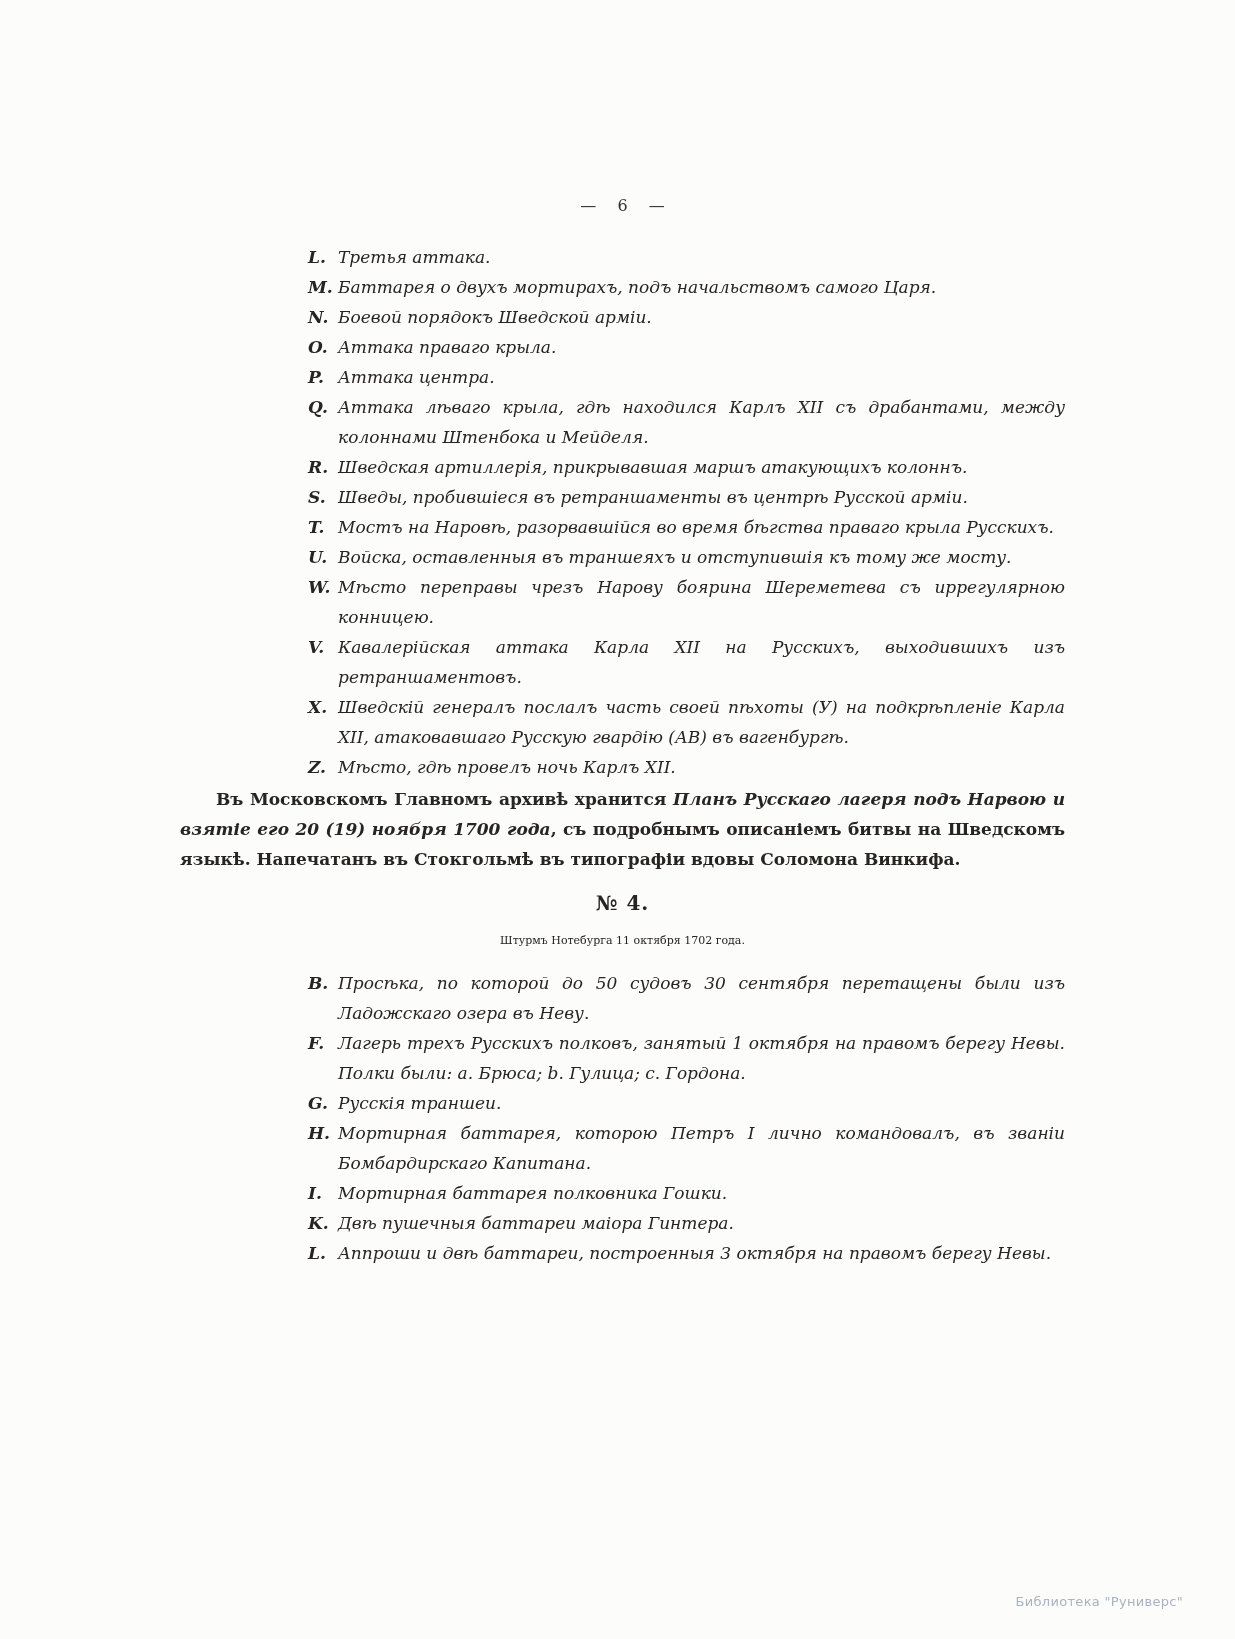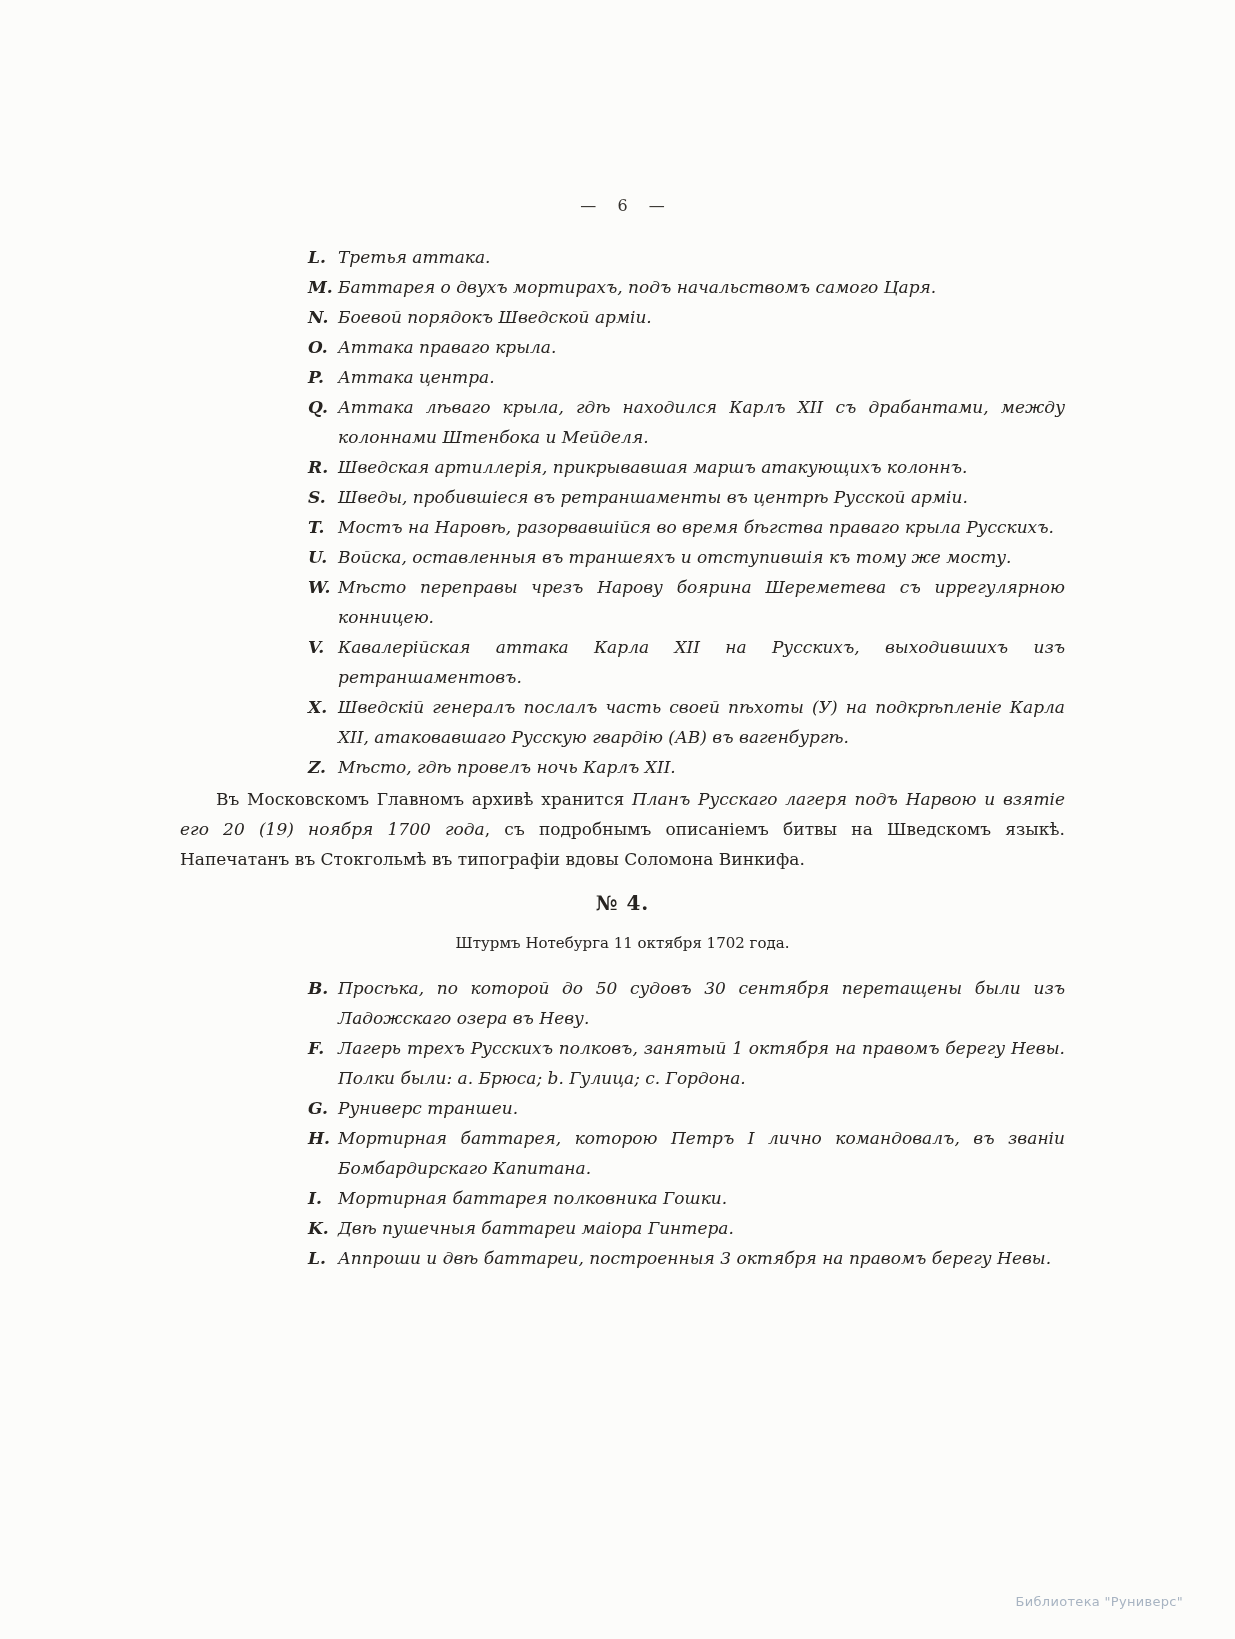--- a/index.html
+++ b/index.html
@@ -15,24 +15,24 @@
   }
   .content{position:absolute;left:180px;top:196px;width:885px;}
   .page-number{text-align:center;font-size:16px;word-spacing:16px;margin:0 0 27px 0;color:#34312d;}
   .legend{list-style:none;margin:0;padding:0 0 0 128px;font-style:italic;}
   .legend li{
     text-align:justify;
     line-height:30px;
     padding-left:30px;
   }
   .legend .letter{display:inline-block;width:30px;margin-left:-30px;font-weight:bold;}
-  .archive-note{margin:2px 0 16px;text-indent:36px;text-align:justify;line-height:30px;}
+  .archive-note{margin:2px 0 16px;text-indent:36px;text-align:justify;line-height:30px;font-weight:bold;}
   .archive-note em{font-style:italic;}
   .section-number{margin:17px 0 0;text-align:center;font-size:20px;font-weight:bold;letter-spacing:1px;}
-  .section-title{margin:19px 0 0;text-align:center;font-size:15px;font-weight:normal;}
+  .section-title{margin:19px 0 0;text-align:center;font-size:11px;font-weight:normal;}
   .legend.second{margin-top:21px;}
   .watermark{
     position:absolute;right:52px;bottom:30px;
     font-family:"DejaVu Sans","Liberation Sans",sans-serif;
     font-size:13px;color:#a8b4c2;letter-spacing:0.3px;
   }
 </style>
 </head>
 <body>
 
@@ -58,21 +58,21 @@
   </ul>
 
   <p class="archive-note"><span>Въ Московскомъ Главномъ архивѣ хранится </span><em>Планъ Русскаго лагеря подъ Нарвою и взятіе его 20 (19) ноября 1700 года</em><span>, съ подробнымъ описаніемъ битвы на Шведскомъ языкѣ. Напечатанъ въ Стокгольмѣ въ типографіи вдовы Соломона Винкифа.</span></p>
 
   <div class="section-number">№ 4.</div>
   <div class="section-title">Штурмъ Нотебурга 11 октября 1702 года.</div>
 
   <ul class="legend second">
     <li><span class="letter">B.</span><span>Просѣка, по которой до 50 судовъ 30 сентября перетащены были изъ Ладожскаго озера въ Неву.</span></li>
     <li><span class="letter">F.</span><span>Лагерь трехъ Русскихъ полковъ, занятый 1 октября на правомъ берегу Невы. Полки были: a. Брюса; b. Гулица; c. Гордона.</span></li>
-    <li><span class="letter">G.</span><span>Руниверс траншеи.</span></li>
+    <li><span class="letter">G.</span><span>Русскія траншеи.</span></li>
     <li><span class="letter">H.</span><span>Мортирная баттарея, которою Петръ I лично командовалъ, въ званіи Бомбардирскаго Капитана.</span></li>
     <li><span class="letter">I.</span><span>Мортирная баттарея полковника Гошки.</span></li>
     <li><span class="letter">K.</span><span>Двѣ пушечныя баттареи маіора Гинтера.</span></li>
     <li><span class="letter">L.</span><span>Аппроши и двѣ баттареи, построенныя 3 октября на правомъ берегу Невы.</span></li>
   </ul>
 
 </div>
 
 <div class="watermark">Библиотека "Руниверс"</div>
 

